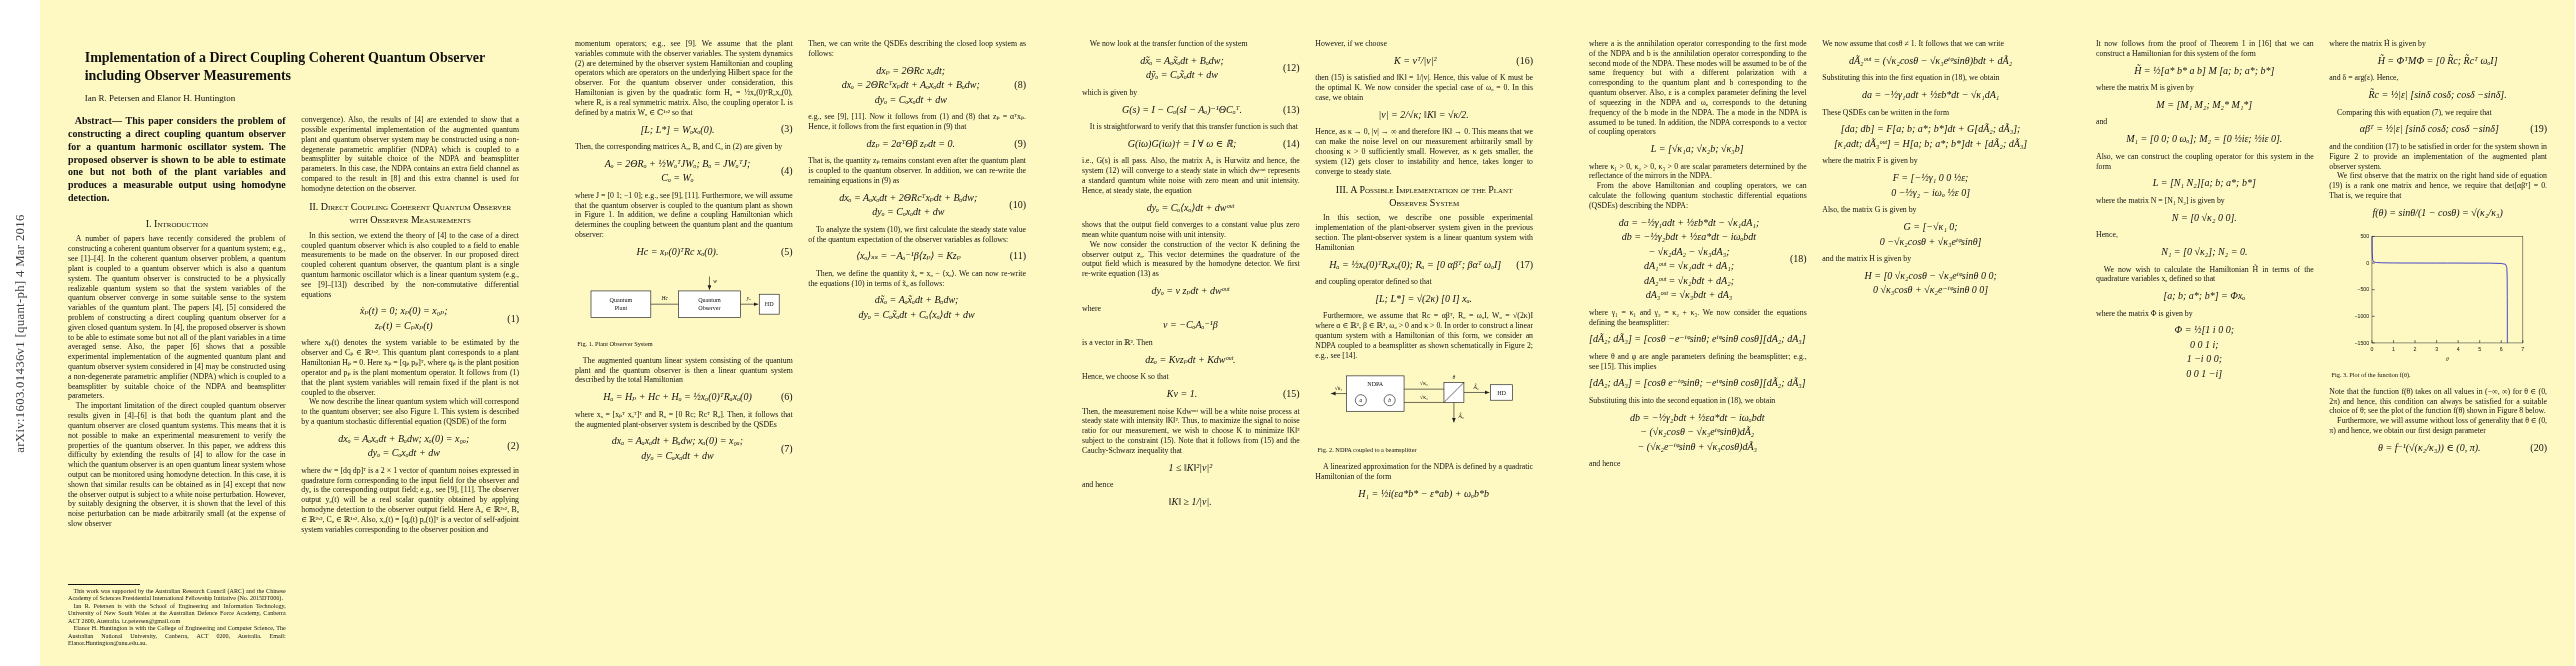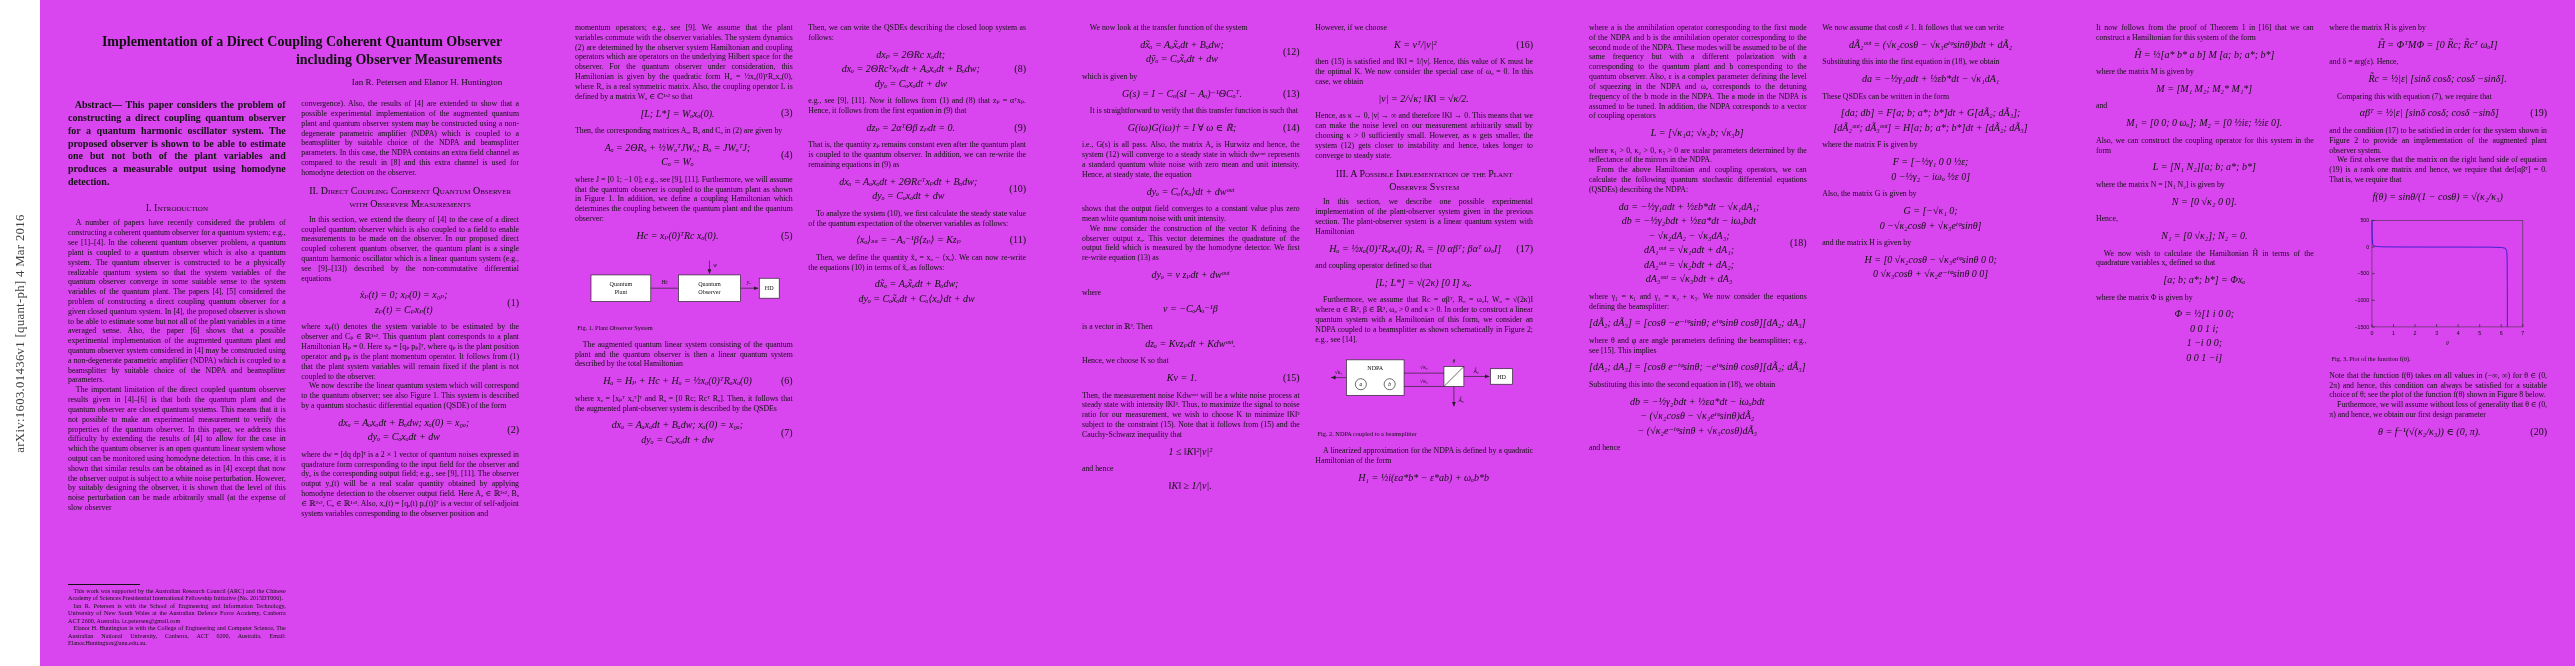--- a/index.html
+++ b/index.html
@@ -6,23 +6,23 @@
   body{width:2576px;height:667px;overflow:hidden;}
   .canvas{position:relative;width:2576px;height:667px;background:#ffffff;
           font-family:"Liberation Serif","DejaVu Serif",serif;color:#111;}
   
   .arxiv-strip{position:absolute;left:0;top:0;width:40px;height:667px;
                display:flex;align-items:center;justify-content:center;z-index:3;}
   .arxiv-text{transform:rotate(-90deg);white-space:nowrap;font-size:12.8px;color:#444;
               letter-spacing:0.3px;}
   
   .pages{position:absolute;left:40px;top:0;display:flex;}
-  .page{width:507px;height:667px;box-sizing:border-box;padding:23px 28px 19px 28px;
-        flex-shrink:0;display:flex;flex-direction:column;overflow:hidden;background:#d946ef;}
-  .title-block{text-align:right;margin:10px 16.7px 12.2px 16.7px;}
+  .page{width:507px;height:667px;box-sizing:border-box;padding:39px 28px 19px 28px;
+        flex-shrink:0;display:flex;flex-direction:column;overflow:hidden;background:#fef9c3;}
+  .title-block{text-align:left;margin:10px 16.7px 12.2px 16.7px;}
   .paper-title{font-size:14px;font-weight:bold;line-height:1.25;margin:0;}
   .authors{font-size:9px;margin-top:9px;}
   .cols{flex:1;display:flex;gap:15.6px;overflow:hidden;}
   .col{width:50%;box-sizing:border-box;overflow:hidden;display:flex;flex-direction:column;
        font-size:7.8px;line-height:1.26;text-align:justify;}
   .abstract{font-weight:bold;font-size:10px;line-height:1.28;margin:0 0 5.6px 0;text-indent:6.7px;}
   .sec-heading{text-align:center;font-variant:small-caps;font-size:10px;margin:6.7px 3.3px 4.4px 3.3px;
                line-height:1.3;}
   p.para{margin:0;text-indent:7.8px;}
   p.noindent{text-indent:0;}
@@ -352,21 +352,21 @@
               <span class="eq-num"></span>
             </div>
           <p class="para noindent">Substituting this into the first equation in (18), we obtain</p>
           <div class="eq">
               <span class="eq-body">da = −½γ₁adt + ½εb*dt − √κ₁dA₁</span>
               <span class="eq-num"></span>
             </div>
           <p class="para noindent">These QSDEs can be written in the form</p>
           <div class="eq">
               <span class="eq-body">[da; db] = F[a; b; a*; b*]dt + G[dÃ₂; dÃ₃];
-[dÃ₂ᵒᵘᵗ; dÃ₃ᵒᵘᵗ] = H[a; b; a*; b*]dt + [dÃ₂; dÃ₃]</span>
+[κ₁adt; dÃ₃ᵒᵘᵗ] = H[a; b; a*; b*]dt + [dÃ₂; dÃ₃]</span>
               <span class="eq-num"></span>
             </div>
           <p class="para noindent">where the matrix F is given by</p>
           <div class="eq">
               <span class="eq-body">F = [−½γ₁  0  0  ½ε;
 0  −½γ₂ − iωₒ  ½ε  0]</span>
               <span class="eq-num"></span>
             </div>
           <p class="para noindent">Also, the matrix G is given by</p>
           <div class="eq">

